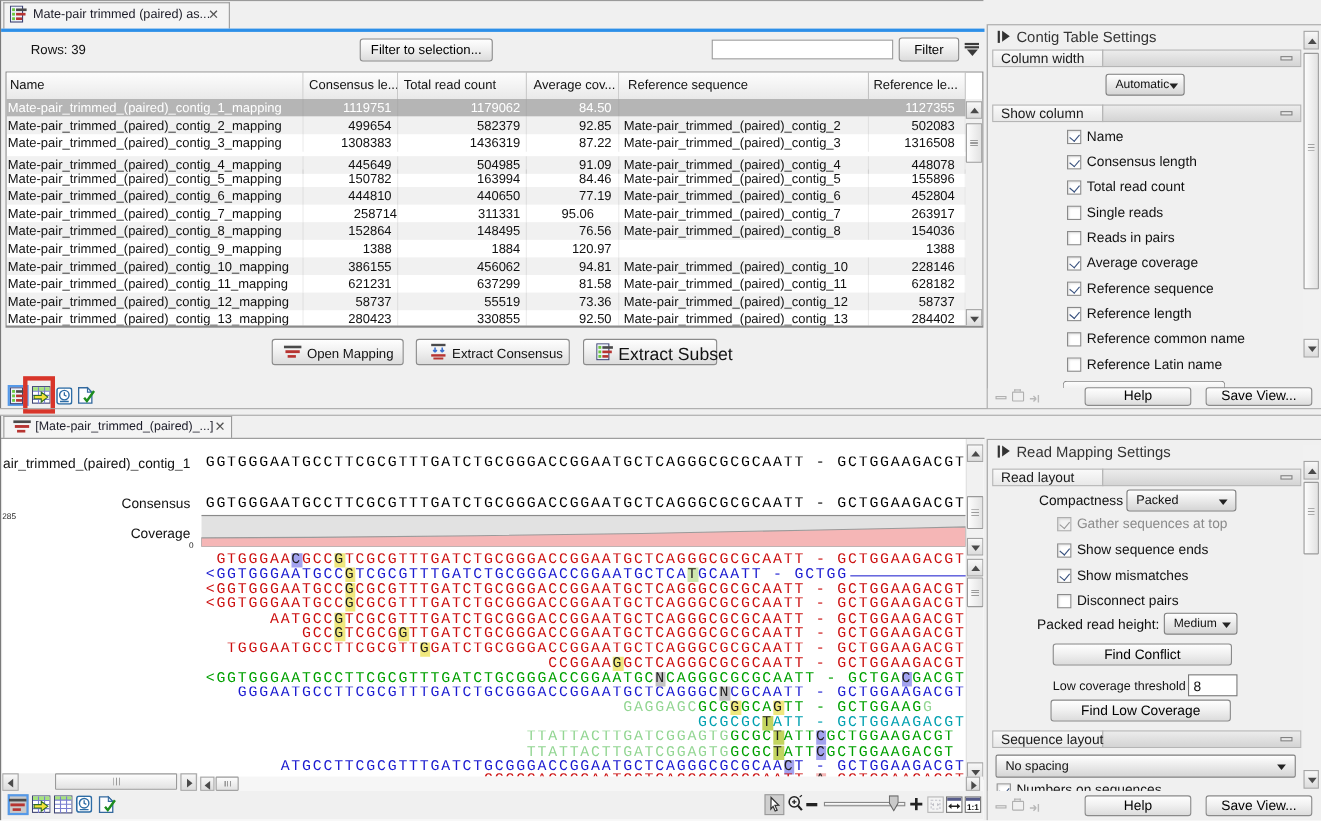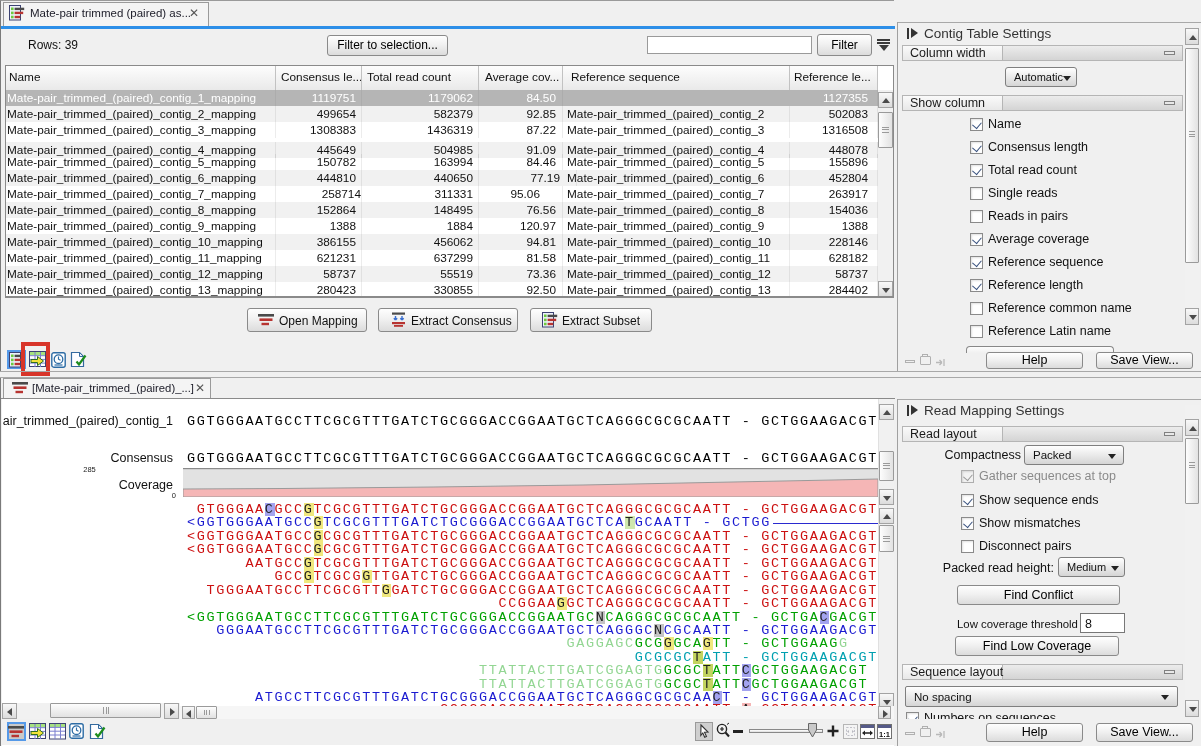--- a/index.html
+++ b/index.html
@@ -127,21 +127,21 @@
             <div class="td num" style="left:270px;width:86px;padding-right:5px">150782</div>
             <div class="td num" style="left:356px;width:117px;padding-right:5px">163994</div>
             <div class="td num" style="left:473px;width:84px;padding-right:6px">84.46</div>
             <div class="td" style="left:557px;width:227px;padding-left:4px">Mate-pair_trimmed_(paired)_contig_5</div>
             <div class="td num" style="left:784px;width:88px;padding-right:9px">155896</div>
           </div>
       <div class="tr alt" style="top:80px">
             <div class="td" style="left:0px;width:270px;padding-left:1px">Mate-pair_trimmed_(paired)_contig_6_mapping</div>
             <div class="td num" style="left:270px;width:86px;padding-right:5px">444810</div>
             <div class="td num" style="left:356px;width:117px;padding-right:5px">440650</div>
-            <div class="td num" style="left:487px;width:84px;padding-right:16px">77.19</div>
+            <div class="td num" style="left:473px;width:84px;padding-right:6px">77.19</div>
             <div class="td" style="left:557px;width:227px;padding-left:4px">Mate-pair_trimmed_(paired)_contig_6</div>
             <div class="td num" style="left:784px;width:88px;padding-right:9px">452804</div>
           </div>
       <div class="tr" style="top:96px">
             <div class="td" style="left:0px;width:270px;padding-left:1px">Mate-pair_trimmed_(paired)_contig_7_mapping</div>
             <div class="td num" style="left:270px;width:86px;padding-right:0">258714</div>
             <div class="td num" style="left:356px;width:117px;padding-right:5px">311331</div>
             <div class="td num" style="left:473px;width:84px;padding-right:22px">95.06</div>
             <div class="td" style="left:557px;width:227px;padding-left:4px">Mate-pair_trimmed_(paired)_contig_7</div>
             <div class="td num" style="left:784px;width:88px;padding-right:9px">263917</div>
@@ -152,21 +152,20 @@
             <div class="td num" style="left:356px;width:117px;padding-right:5px">148495</div>
             <div class="td num" style="left:473px;width:84px;padding-right:6px">76.56</div>
             <div class="td" style="left:557px;width:227px;padding-left:4px">Mate-pair_trimmed_(paired)_contig_8</div>
             <div class="td num" style="left:784px;width:88px;padding-right:9px">154036</div>
           </div>
       <div class="tr" style="top:128px">
             <div class="td" style="left:0px;width:270px;padding-left:1px">Mate-pair_trimmed_(paired)_contig_9_mapping</div>
             <div class="td num" style="left:270px;width:86px;padding-right:5px">1388</div>
             <div class="td num" style="left:356px;width:117px;padding-right:5px">1884</div>
             <div class="td num" style="left:473px;width:84px;padding-right:6px">120.97</div>
-            <div class="td" style="left:557px;width:227px;padding-left:4px">Mate-pair_trimmed_(paired)_contig_9</div>
             <div class="td num" style="left:784px;width:88px;padding-right:9px">1388</div>
           </div>
       <div class="tr alt" style="top:144px">
             <div class="td" style="left:0px;width:270px;padding-left:1px">Mate-pair_trimmed_(paired)_contig_10_mapping</div>
             <div class="td num" style="left:270px;width:86px;padding-right:5px">386155</div>
             <div class="td num" style="left:356px;width:117px;padding-right:5px">456062</div>
             <div class="td num" style="left:473px;width:84px;padding-right:6px">94.81</div>
             <div class="td" style="left:557px;width:227px;padding-left:4px">Mate-pair_trimmed_(paired)_contig_10</div>
             <div class="td num" style="left:784px;width:88px;padding-right:9px">228146</div>
           </div>
@@ -228,21 +227,21 @@
   <div class="btn" style="left:529px;top:307px;width:122px;height:24px"></div>
   <div class="abs" style="left:541px;top:311px;width:16px;height:16px"><svg width="16" height="16" viewBox="0 0 16 16">
 <rect x="0.5" y="0.5" width="11" height="14.5" fill="#eef2fb" stroke="#3c4272"></rect>
 <rect x="2" y="2.5" width="2.6" height="2.6" fill="#6cc93e"></rect>
 <rect x="2" y="6.6" width="2.6" height="2.6" fill="#6cc93e"></rect>
 <rect x="2" y="10.7" width="2.6" height="2.6" fill="#6cc93e"></rect>
 <rect x="5.6" y="2.7" width="9.6" height="2.4" fill="#4a4a4a"></rect>
 <rect x="5.6" y="6.7" width="8.6" height="2.4" fill="#b73431"></rect>
 <rect x="5.6" y="10.8" width="5.6" height="2.4" fill="#b73431"></rect>
 </svg></div>
-  <div class="abs" style="left:561px;top:313px;font-size:12px">Extract Subset</div>
+  <div class="abs" style="left:561px;top:313px;font-size:16px">Extract Subset</div>
 
   <div class="abs" style="left:6px;top:349px;width:19px;height:19px;border:2px solid #5599e8;background:#dce9f8">
     <div class="abs" style="left:0px;top:0px"><svg width="16" height="16" viewBox="0 0 16 16">
 <rect x="0.5" y="0.5" width="11" height="14.5" fill="#eef2fb" stroke="#3c4272"></rect>
 <rect x="2" y="2.5" width="2.6" height="2.6" fill="#6cc93e"></rect>
 <rect x="2" y="6.6" width="2.6" height="2.6" fill="#6cc93e"></rect>
 <rect x="2" y="10.7" width="2.6" height="2.6" fill="#6cc93e"></rect>
 <rect x="5.6" y="2.7" width="9.6" height="2.4" fill="#4a4a4a"></rect>
 <rect x="5.6" y="6.7" width="8.6" height="2.4" fill="#b73431"></rect>
 <rect x="5.6" y="10.8" width="5.6" height="2.4" fill="#b73431"></rect>
@@ -279,21 +278,21 @@
 <rect x="1.5" y="4.4" width="13" height="2.6" fill="#b73431"></rect>
 <rect x="3.5" y="8.8" width="7.5" height="2.4" fill="#b73431"></rect>
 </svg></div>
   <div class="abs" style="left:31px;top:4px;font-size:11.3px;color:#1c1c28">[Mate-pair_trimmed_(paired)_...]</div>
   <div class="abs" style="left:194px;top:3px;font-size:12px;color:#555">✕</div>
   <div class="abs" style="left:0;top:20px;width:894px;height:1px;background:#8a8a8a"></div>
 
   <div class="abs" id="seqpane" style="left:1px;top:21px;width:892px;height:347px;background:#fff;overflow:hidden">
     <div class="abs" style="left:0;top:15px;width:171px;height:14px;text-align:right;font-size:12.5px;white-space:nowrap;overflow:hidden">air_trimmed_(paired)_contig_1</div>
     <div class="abs" style="left:0;top:52px;width:171px;height:14px;text-align:right;font-size:12.5px">Consensus</div>
-    <div class="abs" style="left:0;top:66px;width:175px;text-align:center;font-size:7.5px;color:#222">285</div>
+    <div class="abs" style="left:0;top:66px;width:175px;text-align:left;font-size:7.5px;color:#222">285</div>
     <div class="abs" style="left:0;top:79px;width:171px;height:14px;text-align:right;font-size:12.5px">Coverage</div>
     <div class="abs" style="left:0;top:92px;width:174px;text-align:right;font-size:7.5px;color:#222">0</div>
     <div class="seq" style="left:185px;top:16px;color:#000">GGTGGGAATGCCTTCGCGTTTGATCTGCGGGACCGGAATGCTCAGGGCGCGCAATT - GCTGGAAGACGT</div>
     <div class="seq" style="left:185px;top:53px;color:#000">GGTGGGAATGCCTTCGCGTTTGATCTGCGGGACCGGAATGCTCAGGGCGCGCAATT - GCTGGAAGACGT</div>
     <svg width="695" height="29" style="position:absolute;left:181px;top:69px">
       <rect x="0" y="0" width="695" height="29" fill="#e2e2e2"></rect>
       <rect x="0" y="0" width="695" height="1.2" fill="#8a8a8a"></rect>
       <path d="M0,29 L0,21 L100,20.5 L250,19 L400,17 L550,14 L650,12 L695,11 L695,29 Z" fill="#f5b6b6" stroke="#9a9a9a" stroke-width="1"></path>
     </svg>
     <div class="abs" style="left:0;top:0;width:877px;height:307px;overflow:hidden">

